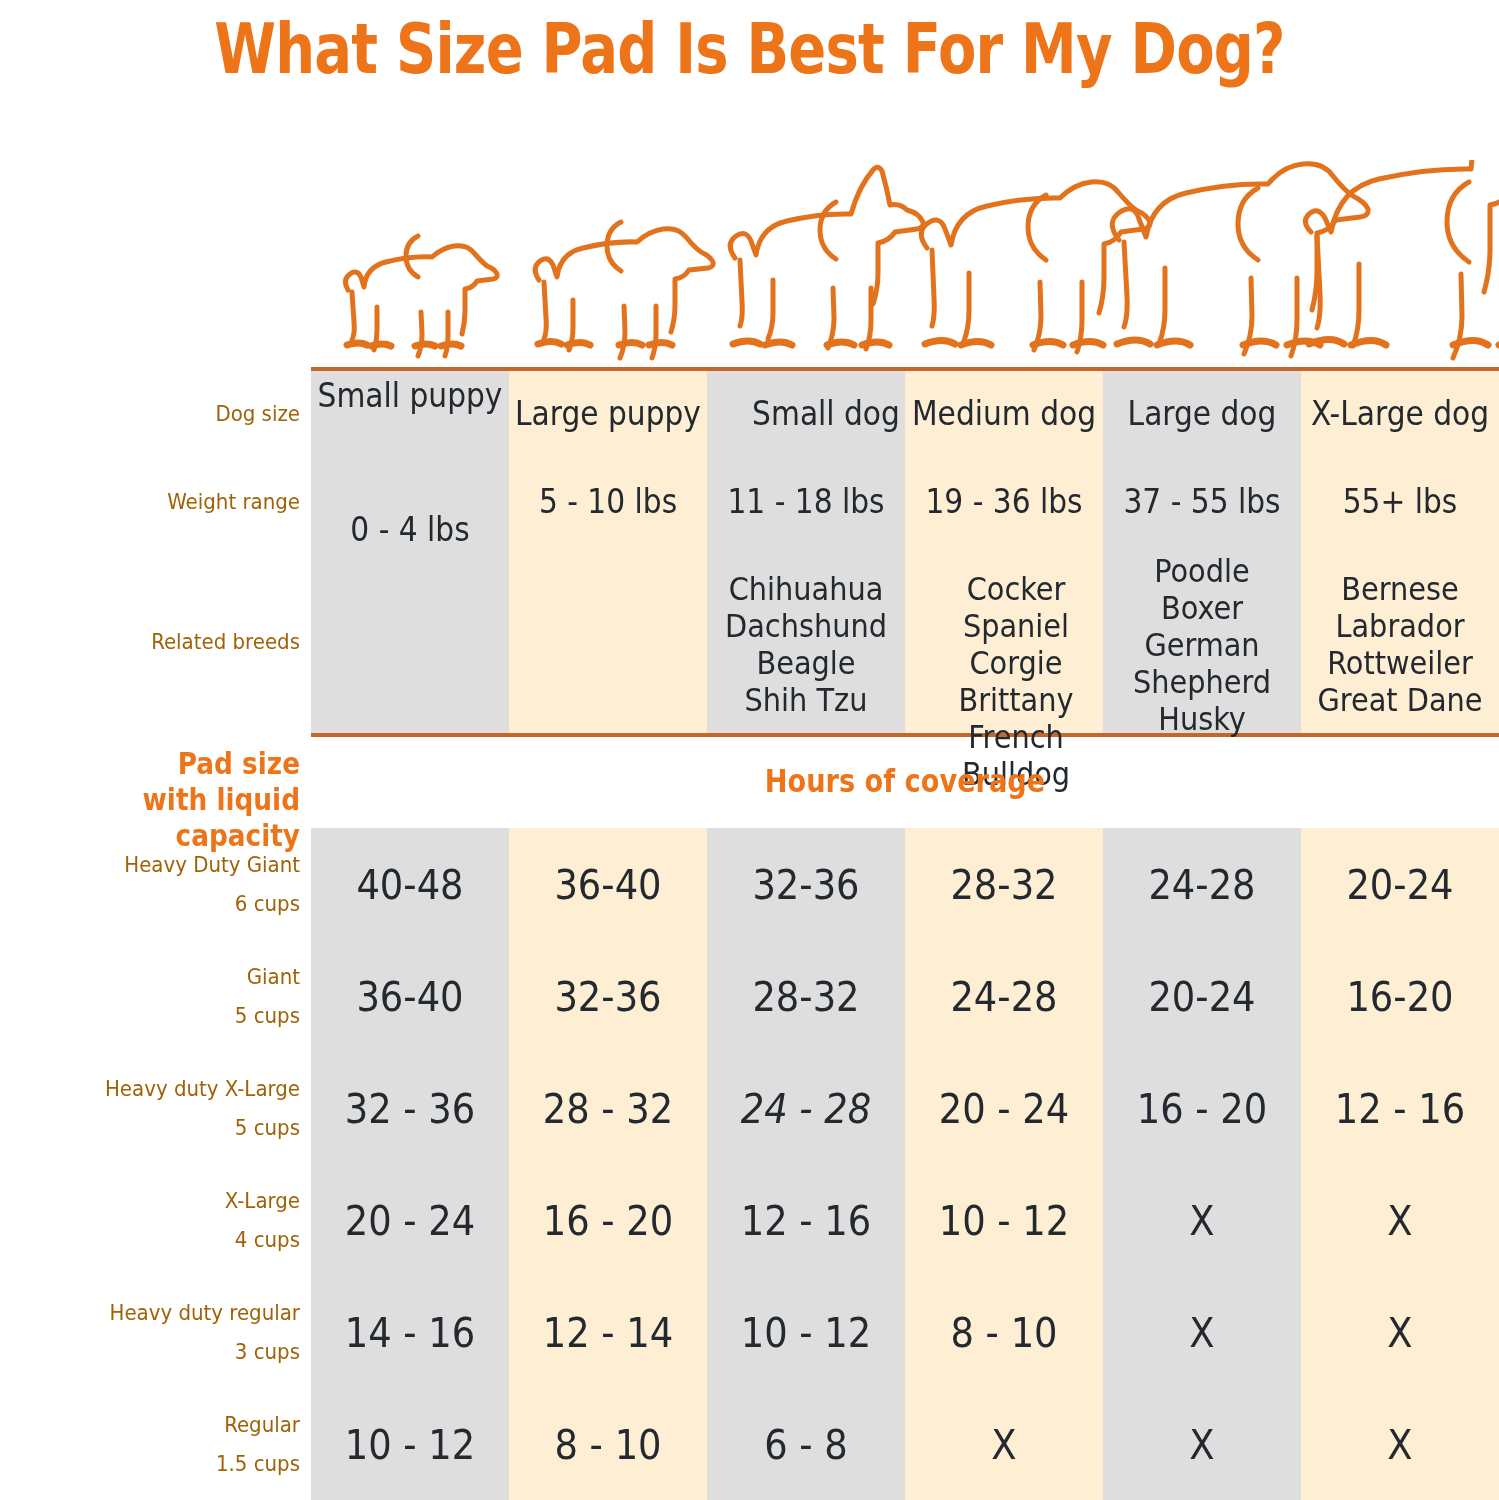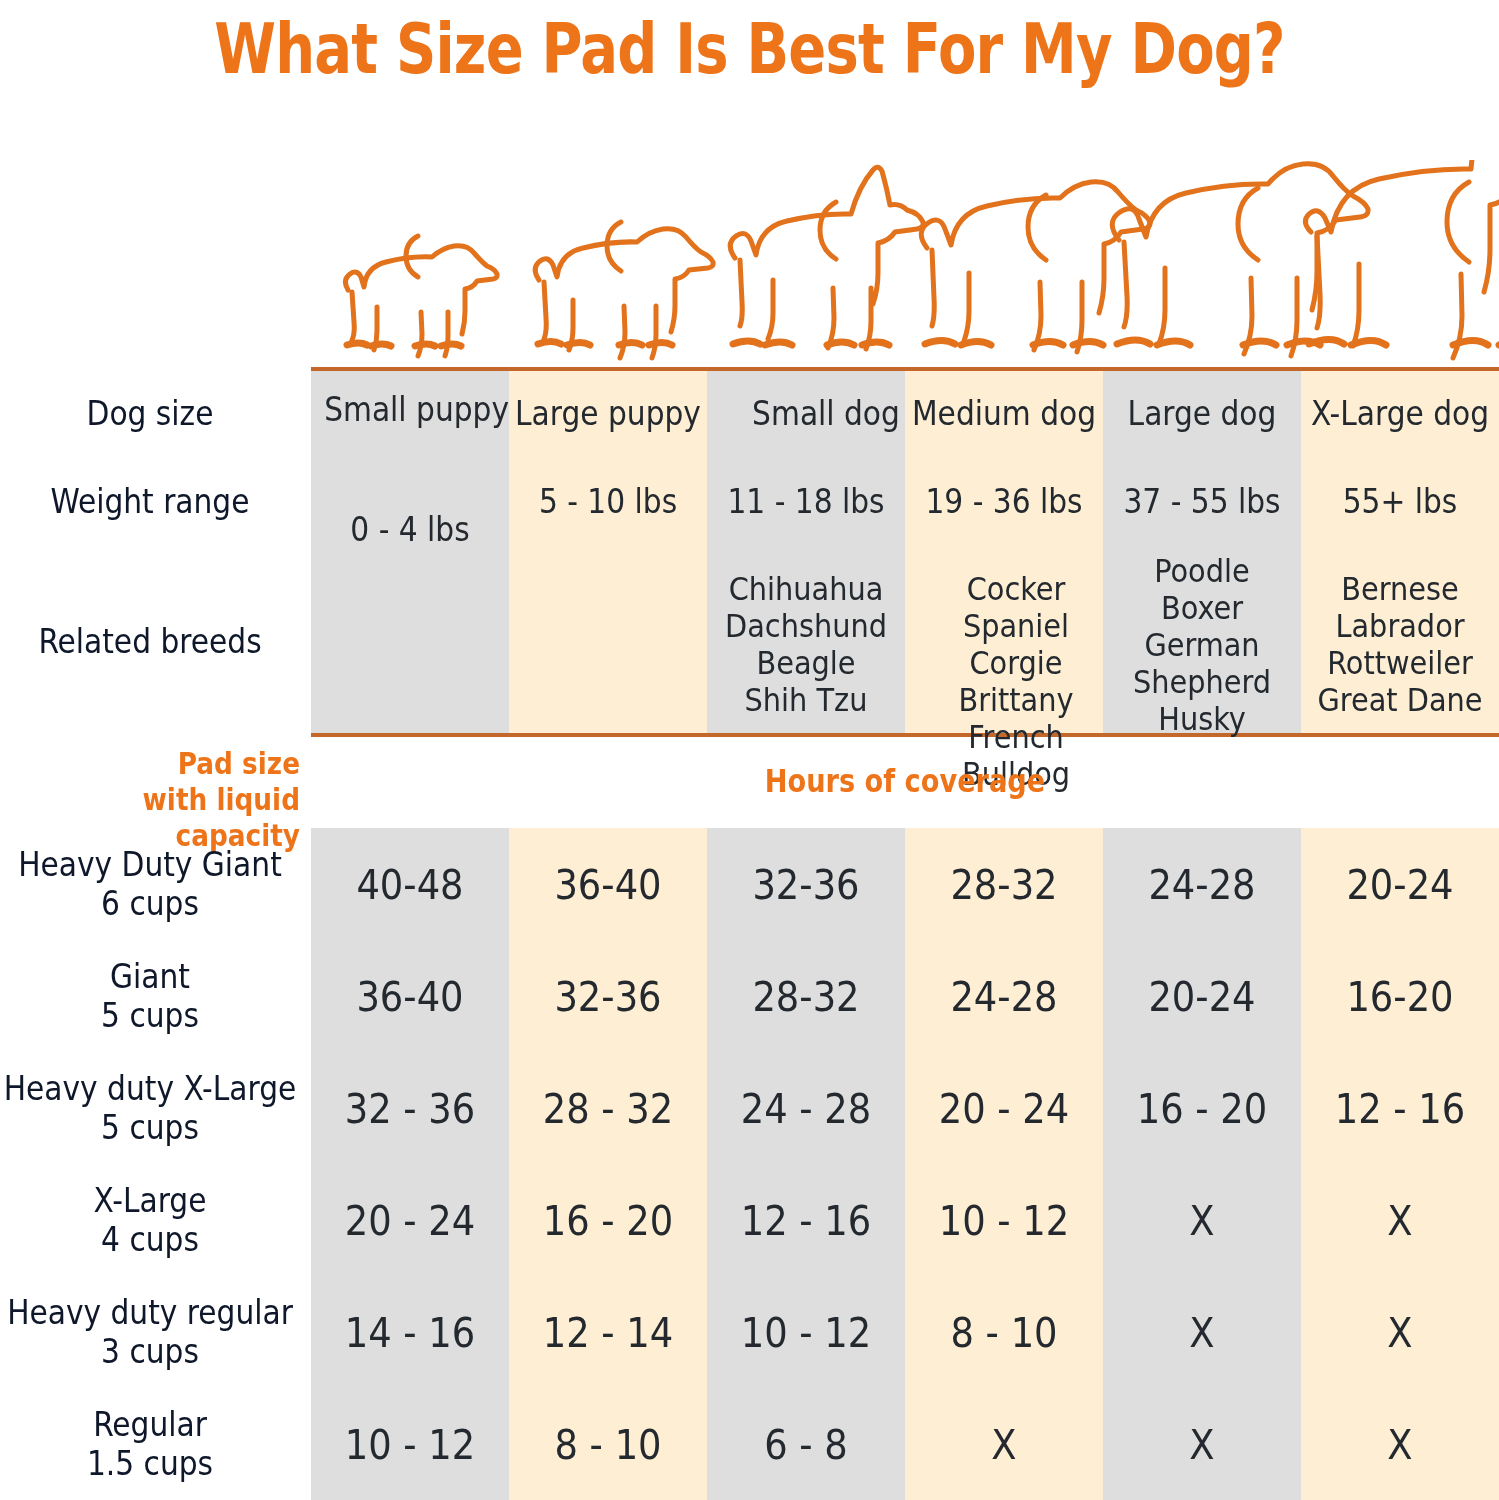--- a/index.html
+++ b/index.html
@@ -58,24 +58,24 @@
     position:absolute;left:311px;width:1188px;height:4px;
     background:#C3682A;
   }
   #rule-top{top:367px;}
   #rule-mid{top:733px;}
 
   
   .rowlabel{
     position:absolute;
     left:0;width:300px;
-    text-align:center;
-    font-size:33px;
+    text-align:right;
+    font-size:22px;
     line-height:39px;
-    color:#0f172a;
+    color:#a16207;
     font-family:"DejaVu Sans Condensed","Liberation Sans",sans-serif;
   }
 
   
   .cell{
     position:absolute;
     width:198px;
     text-align:center;
     font-size:33px;
     line-height:39px;
@@ -202,21 +202,21 @@
 </div>
 
 <div class="rule" id="rule-top"></div>
 <div class="rule" id="rule-mid"></div>
 
 <div class="rowlabel" style="top:394px;">Dog size</div>
 <div class="rowlabel" style="top:482px;">Weight range</div>
 <div class="rowlabel" style="top:622px;">Related breeds</div>
 
 <div id="header-cells">
-    <div class="cell" style="left: 311px; top: 390px; text-align: right;">Small puppy</div>
+    <div class="cell" style="left: 311px; top: 376px;">Small puppy</div>
     <div class="cell" style="left: 311px; top: 482px; margin-top: 28px;">0 - 4 lbs</div>
     <div class="cell" style="left: 509px; top: 394px;">Large puppy</div>
     <div class="cell" style="left: 509px; top: 482px;">5 - 10 lbs</div>
     <div class="cell" style="left: 707px; top: 394px; margin-left: 20px;">Small dog</div>
     <div class="cell" style="left: 707px; top: 482px;">11 - 18 lbs</div>
     <div class="cell breeds" style="left: 707px; top: 571px;">
       <div>Chihuahua</div>
       <div>Dachshund</div>
       <div>Beagle</div>
       <div>Shih Tzu</div>
@@ -274,21 +274,21 @@
     <div class="cell big" style="left: 707px; top: 973px;">28-32</div>
     <div class="cell big" style="left: 905px; top: 973px;">24-28</div>
     <div class="cell big" style="left: 1103px; top: 973px;">20-24</div>
     <div class="cell big" style="left: 1301px; top: 973px;">16-20</div>
     <div class="rowlabel" style="top: 1069px;">
       <div>Heavy duty X-Large</div>
       <div>5 cups</div>
     </div>
     <div class="cell big" style="left: 311px; top: 1085px;">32 - 36</div>
     <div class="cell big" style="left: 509px; top: 1085px;">28 - 32</div>
-    <div class="cell big" style="left: 707px; top: 1085px;">24 - 28</div>
+    <div class="cell big" style="left: 707px; top: 1085px; font-style: italic;">24 - 28</div>
     <div class="cell big" style="left: 905px; top: 1085px;">20 - 24</div>
     <div class="cell big" style="left: 1103px; top: 1085px;">16 - 20</div>
     <div class="cell big" style="left: 1301px; top: 1085px;">12 - 16</div>
     <div class="rowlabel" style="top: 1181px;">
       <div>X-Large</div>
       <div>4 cups</div>
     </div>
     <div class="cell big" style="left: 311px; top: 1197px;">20 - 24</div>
     <div class="cell big" style="left: 509px; top: 1197px;">16 - 20</div>
     <div class="cell big" style="left: 707px; top: 1197px;">12 - 16</div>

